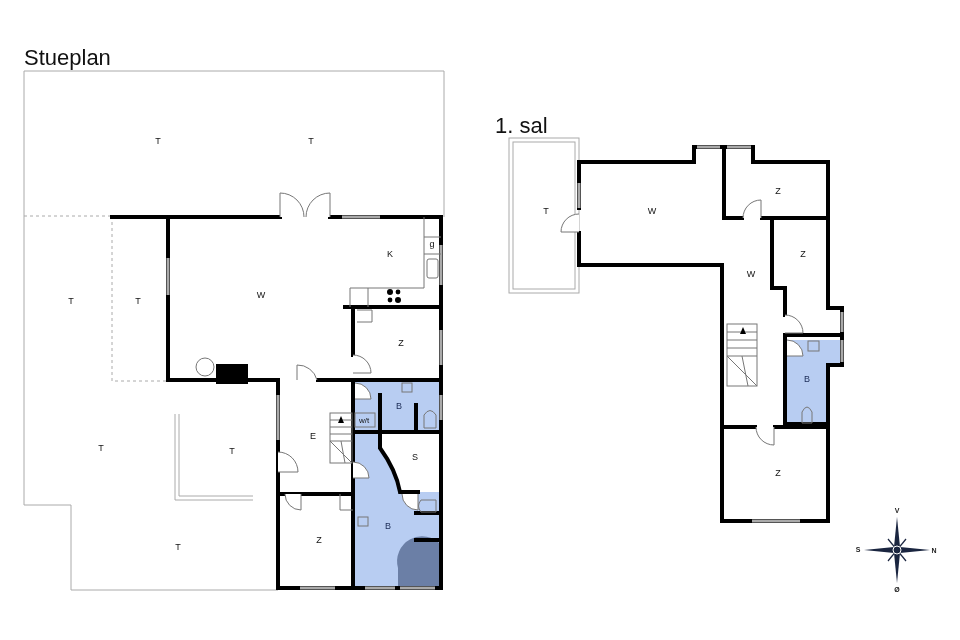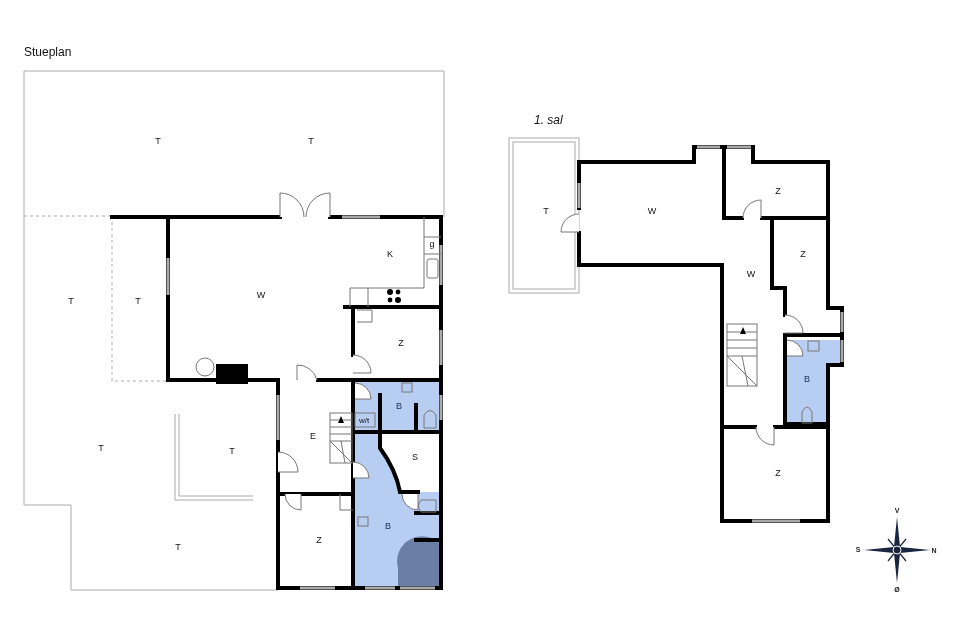--- a/index.html
+++ b/index.html
@@ -1,33 +1,33 @@
 <!DOCTYPE html>
 <html><head>
 <meta charset="utf-8">
 <style>
   html,body{margin:0;padding:0;background:#fff;}
   body{width:960px;height:640px;position:relative;overflow:hidden;font-family:"Liberation Sans",sans-serif;}
-  .title{position:absolute;font-family:"Liberation Sans",sans-serif;font-size:12px;color:#111;}
+  .title{position:absolute;font-family:"Liberation Sans",sans-serif;font-size:22px;color:#111;}
   svg{position:absolute;left:0;top:0;}
   .lbl{font-family:"Liberation Sans",sans-serif;font-size:9px;fill:#111;text-anchor:middle;dominant-baseline:middle;}
   .lbl-blue{fill:#1a2a55;}
   .wall{stroke:#000;stroke-width:4;fill:none;stroke-linecap:square;}
   .thin{stroke:#777;stroke-width:1;fill:none;}
   .terr{stroke:#aaa;stroke-width:1;fill:none;}
   .dash{stroke:#aaa;stroke-width:1;fill:none;stroke-dasharray:3,3;}
   .win{stroke:#aaa;stroke-width:3;}
   .door{stroke:#777;stroke-width:1;fill:#fff;}
   .compass-lbl{font-family:"Liberation Sans",sans-serif;font-size:7px;fill:#222;text-anchor:middle;dominant-baseline:middle;font-weight:bold;}
 </style>
 </head>
 <body>
 
 <div class="title" style="left:24px;top:45px;">Stueplan</div>
-<div class="title" style="left:534px;top:113px;font-style:italic;">1. sal</div>
+<div class="title" style="left:495px;top:113px;">1. sal</div>
 
 <svg width="960" height="640" viewBox="0 0 960 640">
 
   <g>
 
     <polyline class="terr" points="24,217 24,71 444,71 444,217"></polyline>
     <polyline class="terr" points="24,217 24,505 71,505 71,590 278,590"></polyline>
     <polyline class="dash" points="24,216 112,216"></polyline>
     <polyline class="dash" points="112,216 112,381 168,381"></polyline>
 

